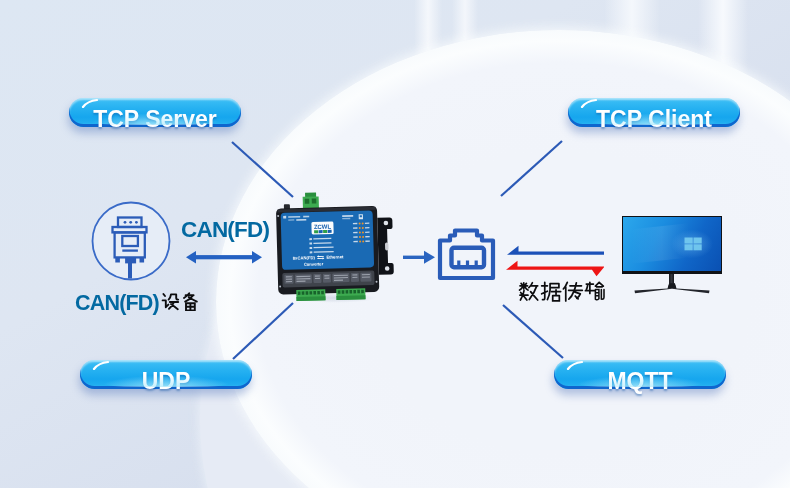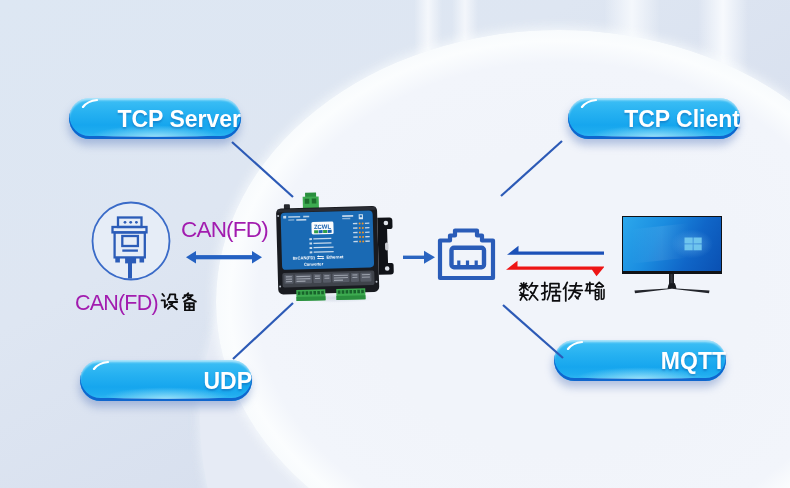--- a/index.html
+++ b/index.html
@@ -5,30 +5,30 @@
   html,body{margin:0;padding:0;}
   body{width:790px;height:488px;overflow:hidden;position:relative;
     font-family:"Liberation Sans", sans-serif;
     background:linear-gradient(150deg,#dde7f3 0%,#dee6f2 35%,#d7dfee 70%,#dbe2f1 100%);}
   .band{position:absolute;top:0;height:300px;pointer-events:none;}
   .ellA{position:absolute;left:200px;top:90px;width:720px;height:660px;border-radius:50%;
     background:#e6ebf5;box-shadow:0 0 10px 2px rgba(235,240,248,.8);}
   .ellipse{position:absolute;left:216px;top:30px;width:686px;height:544px;border-radius:50%;
     background:radial-gradient(50% 50% at 50% 50%, #f1f4fa 55%, #f2f5fb 88%, #fbfdfe 96%, #f8fbfd 100%);
     box-shadow:0 0 12px 2px rgba(250,252,254,.8);}
-  .pill{position:absolute;width:172px;height:41px;border-radius:22px;
+  .pill{position:absolute;width:172px;height:29px;border-radius:22px;
     background:linear-gradient(180deg,#6ed0f8 0%,#38bcf4 10%,#26b1f1 36%,#16a6ee 66%,#1fadef 84%,#36bcf3 100%);
     box-shadow:inset 0 -2.5px 0 0.5px #0f66ce, inset 0 2px 2px rgba(255,255,255,.45), -1px 6px 9px rgba(80,115,185,.4);
-    color:#fff;text-align:right;line-height:42px;font-size:23px;font-weight:bold;
+    color:#fff;text-align:center;line-height:42px;font-size:23px;font-weight:bold;
     text-shadow:0 2px 2px rgba(10,80,160,.4);}
   .pill::before{content:'';position:absolute;left:16px;right:16px;bottom:2.5px;height:15px;
     border-radius:50% / 100%;
     background:radial-gradient(60% 100% at 50% 100%, rgba(175,235,252,.8), rgba(175,235,252,0) 78%);}
   .pill svg.hl{position:absolute;left:11px;top:0px;}
-  .lab{position:absolute;color:#a21caf;font-weight:normal;white-space:nowrap;}
+  .lab{position:absolute;color:#0369a1;font-weight:bold;white-space:nowrap;}
 </style>
 </head>
 <body>
 
   <div class="band" style="left:414px;width:28px;background:linear-gradient(90deg,rgba(252,253,255,0),rgba(252,253,255,.75),rgba(252,253,255,0));"></div>
   <div class="band" style="left:452px;width:26px;background:linear-gradient(90deg,rgba(252,253,255,0),rgba(252,253,255,.7),rgba(252,253,255,0));"></div>
   <div class="band" style="left:604px;width:56px;background:linear-gradient(90deg,rgba(250,252,255,0),rgba(250,252,255,.8),rgba(250,252,255,0));"></div>
   <div class="band" style="left:698px;width:50px;background:linear-gradient(90deg,rgba(250,252,255,0),rgba(250,252,255,.9),rgba(250,252,255,0));"></div>
 
   <div class="ellA"></div>
@@ -36,21 +36,21 @@
 
   <div class="pill" style="left:69px;top:98px;">TCP Server<svg class="hl" width="26" height="10">
       <path d="M3,9 Q7.5,3 17,2" stroke="#fff" stroke-width="2.2" fill="none" stroke-linecap="round"></path>
     </svg></div>
   <div class="pill" style="left:568px;top:98px;">TCP Client<svg class="hl" width="26" height="10">
       <path d="M3,9 Q7.5,3 17,2" stroke="#fff" stroke-width="2.2" fill="none" stroke-linecap="round"></path>
     </svg></div>
   <div class="pill" style="left:80px;top:360px;">UDP<svg class="hl" width="26" height="10">
       <path d="M3,9 Q7.5,3 17,2" stroke="#fff" stroke-width="2.2" fill="none" stroke-linecap="round"></path>
     </svg></div>
-  <div class="pill" style="left:554px;top:340px;">MQTT<svg class="hl" width="26" height="10">
+  <div class="pill" style="left:554px;top:360px;">MQTT<svg class="hl" width="26" height="10">
       <path d="M3,9 Q7.5,3 17,2" stroke="#fff" stroke-width="2.2" fill="none" stroke-linecap="round"></path>
     </svg></div>
 
   <svg id="svgmain" width="790" height="488" viewBox="0 0 790 488" style="position:absolute;left:0;top:0;">
 
     <g stroke="#2c5ab6" stroke-width="2.2" fill="none">
       <path d="M232,142 L293,197"></path>
       <path d="M562,141 L501,196"></path>
       <path d="M233,359 L293,303"></path>
       <path d="M563,358 L503,305"></path>

